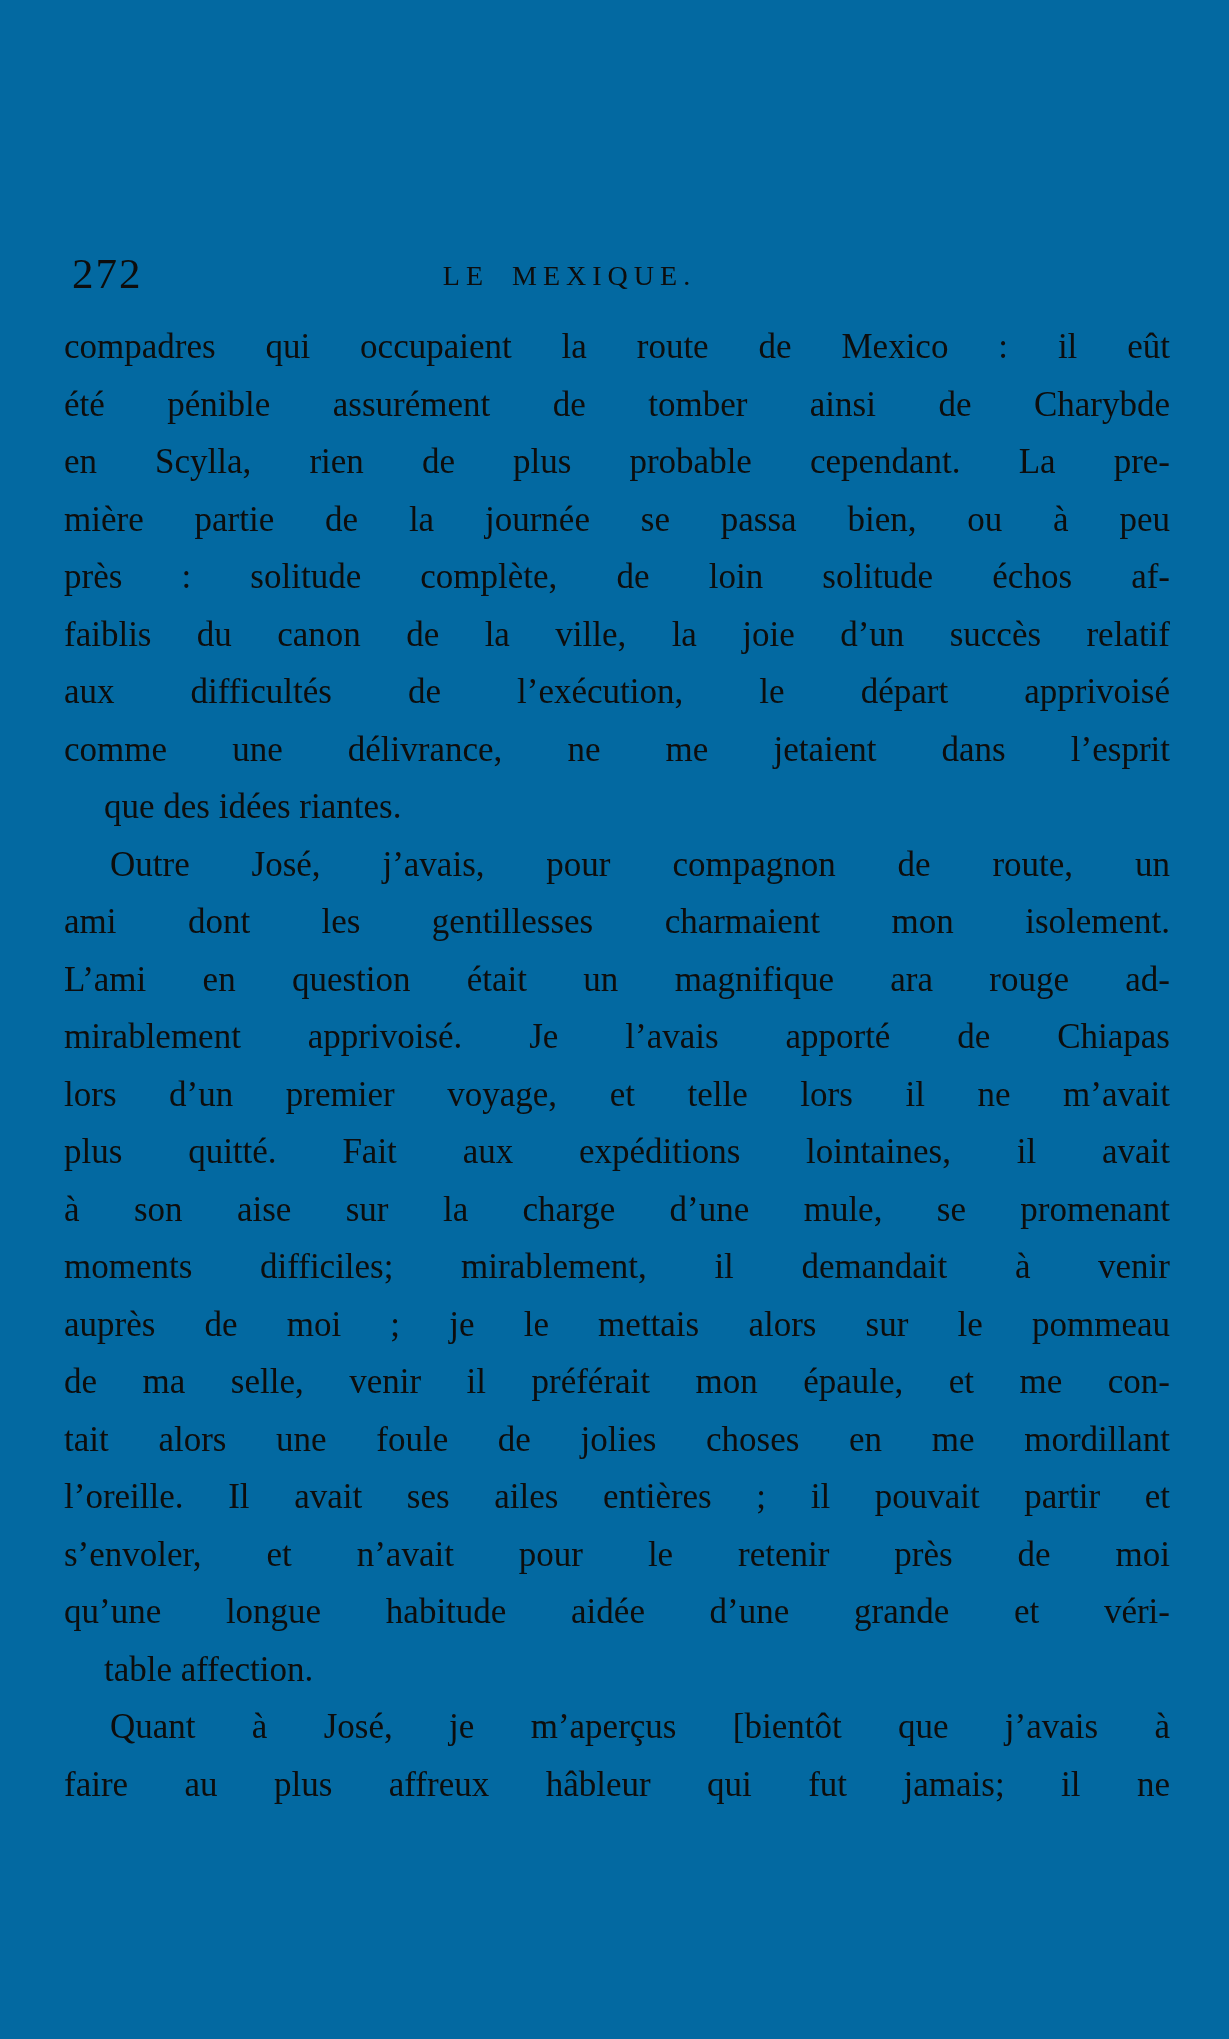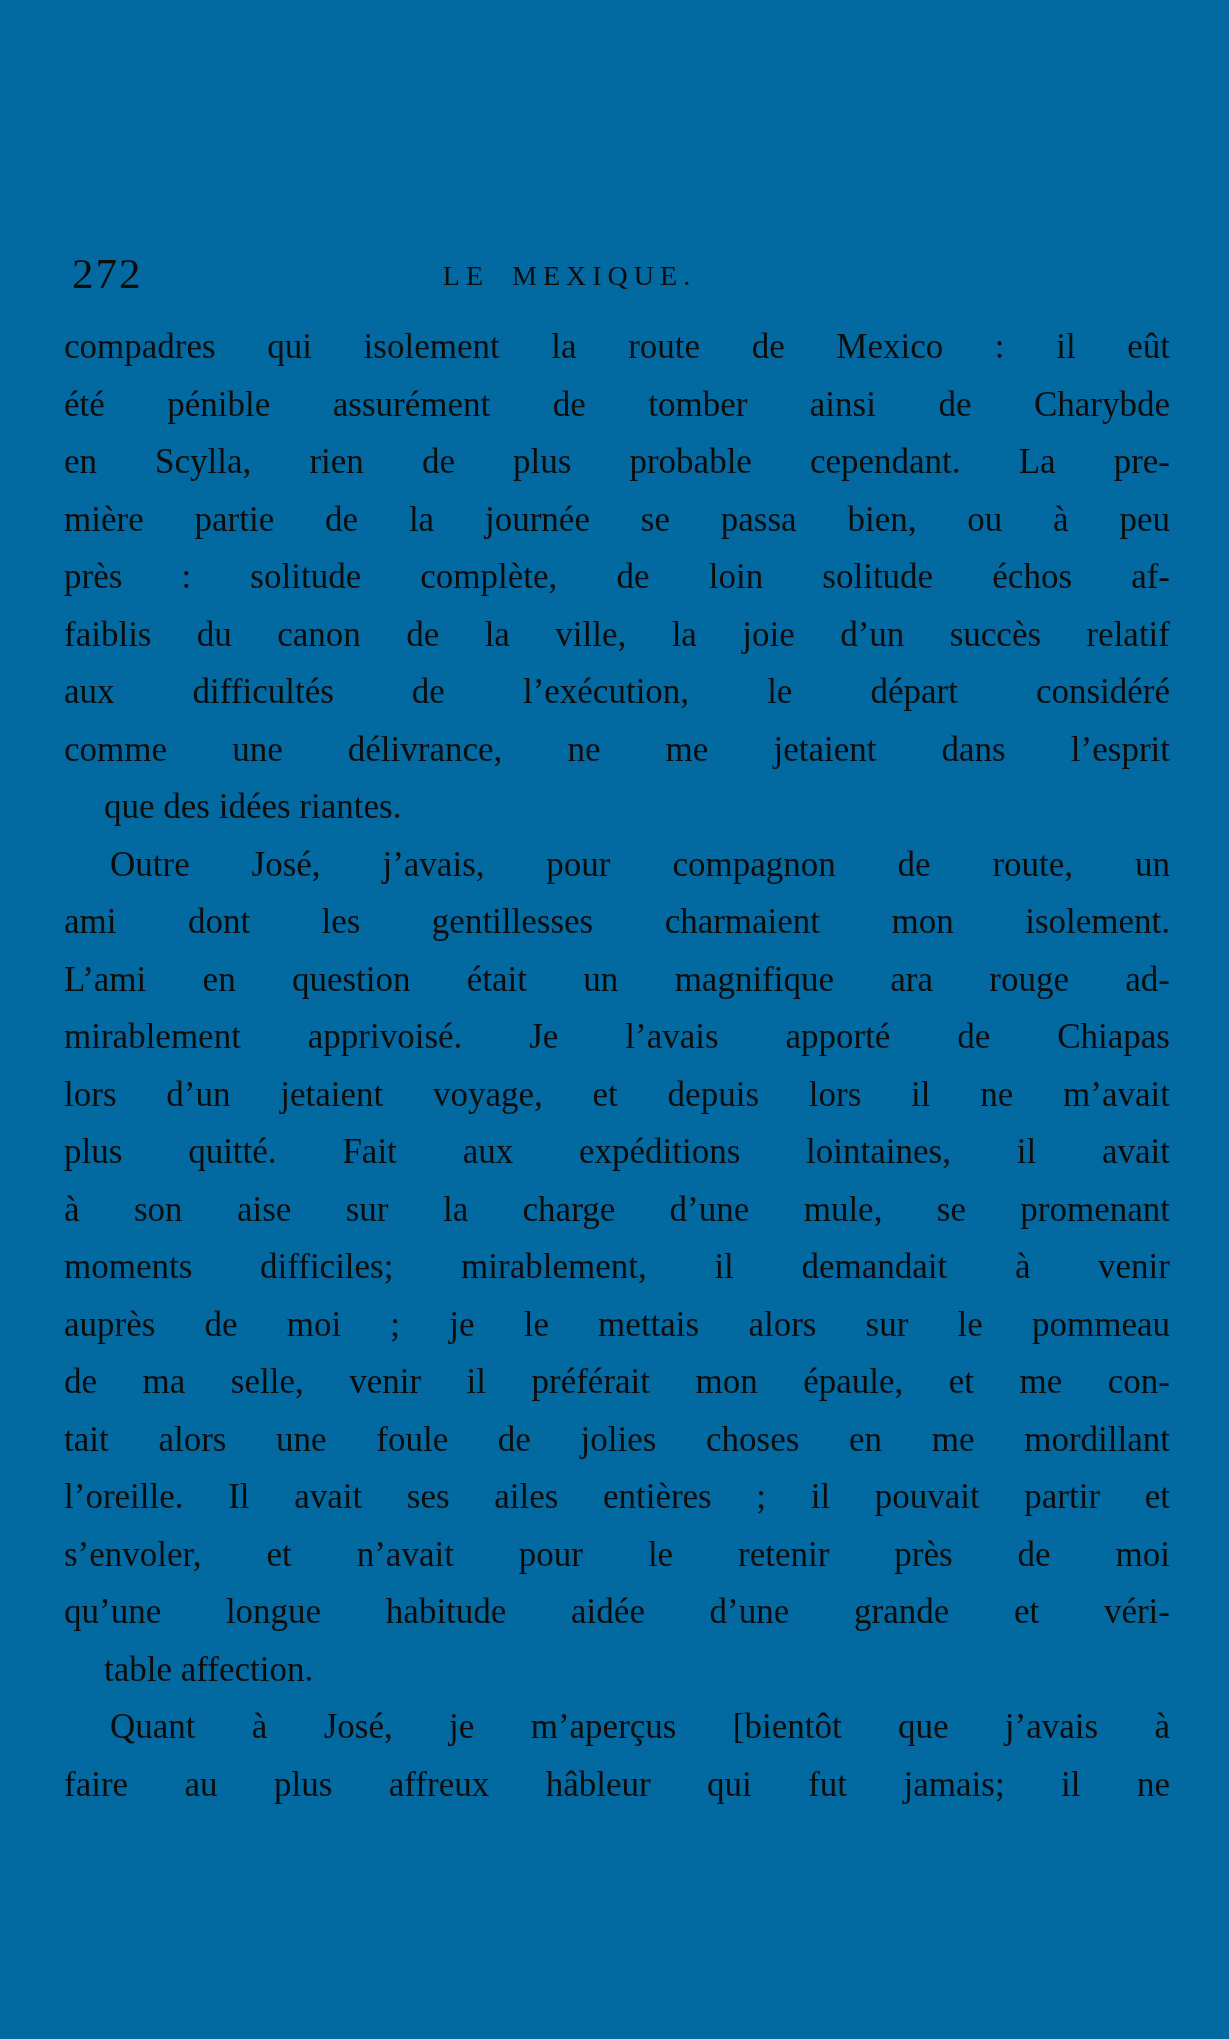--- a/index.html
+++ b/index.html
@@ -62,35 +62,35 @@
 </head>
 <body>
 
 <div class="page">
 
   <div class="page-number">272</div>
   <div class="running-title">LE MEXIQUE.</div>
 
   <div class="body-text">
 
-    <div class="line">compadres qui isolement la route de Mexico : il eût</div>
+    <div class="line">compadres qui occupaient la route de Mexico : il eût</div>
     <div class="line">été pénible assurément de tomber ainsi de Charybde</div>
     <div class="line">en Scylla, rien de plus probable cependant. La pre-</div>
     <div class="line">mière partie de la journée se passa bien, ou à peu</div>
     <div class="line">près : solitude complète, de loin solitude échos af-</div>
     <div class="line">faiblis du canon de la ville, la joie d’un succès relatif</div>
-    <div class="line">aux difficultés de l’exécution, le départ considéré</div>
+    <div class="line">aux difficultés de l’exécution, le départ apprivoisé</div>
     <div class="line">comme une délivrance, ne me jetaient dans l’esprit</div>
     <div class="line para-end">que des idées riantes.</div>
 
     <div class="line indent">Outre José, j’avais, pour compagnon de route, un</div>
     <div class="line">ami dont les gentillesses charmaient mon isolement.</div>
     <div class="line">L’ami en question était un magnifique ara rouge ad-</div>
     <div class="line">mirablement apprivoisé. Je l’avais apporté de Chiapas</div>
-    <div class="line">lors d’un jetaient voyage, et depuis lors il ne m’avait</div>
+    <div class="line">lors d’un premier voyage, et telle lors il ne m’avait</div>
     <div class="line">plus quitté. Fait aux expéditions lointaines, il avait</div>
     <div class="line">à son aise sur la charge d’une mule, se promenant</div>
     <div class="line">moments difficiles; mirablement, il demandait à venir</div>
     <div class="line">auprès de moi ; je le mettais alors sur le pommeau</div>
     <div class="line">de ma selle, venir il préférait mon épaule, et me con-</div>
     <div class="line">tait alors une foule de jolies choses en me mordillant</div>
     <div class="line">l’oreille. Il avait ses ailes entières ; il pouvait partir et</div>
     <div class="line">s’envoler, et n’avait pour le retenir près de moi</div>
     <div class="line">qu’une longue habitude aidée d’une grande et véri-</div>
     <div class="line para-end">table affection.</div>

